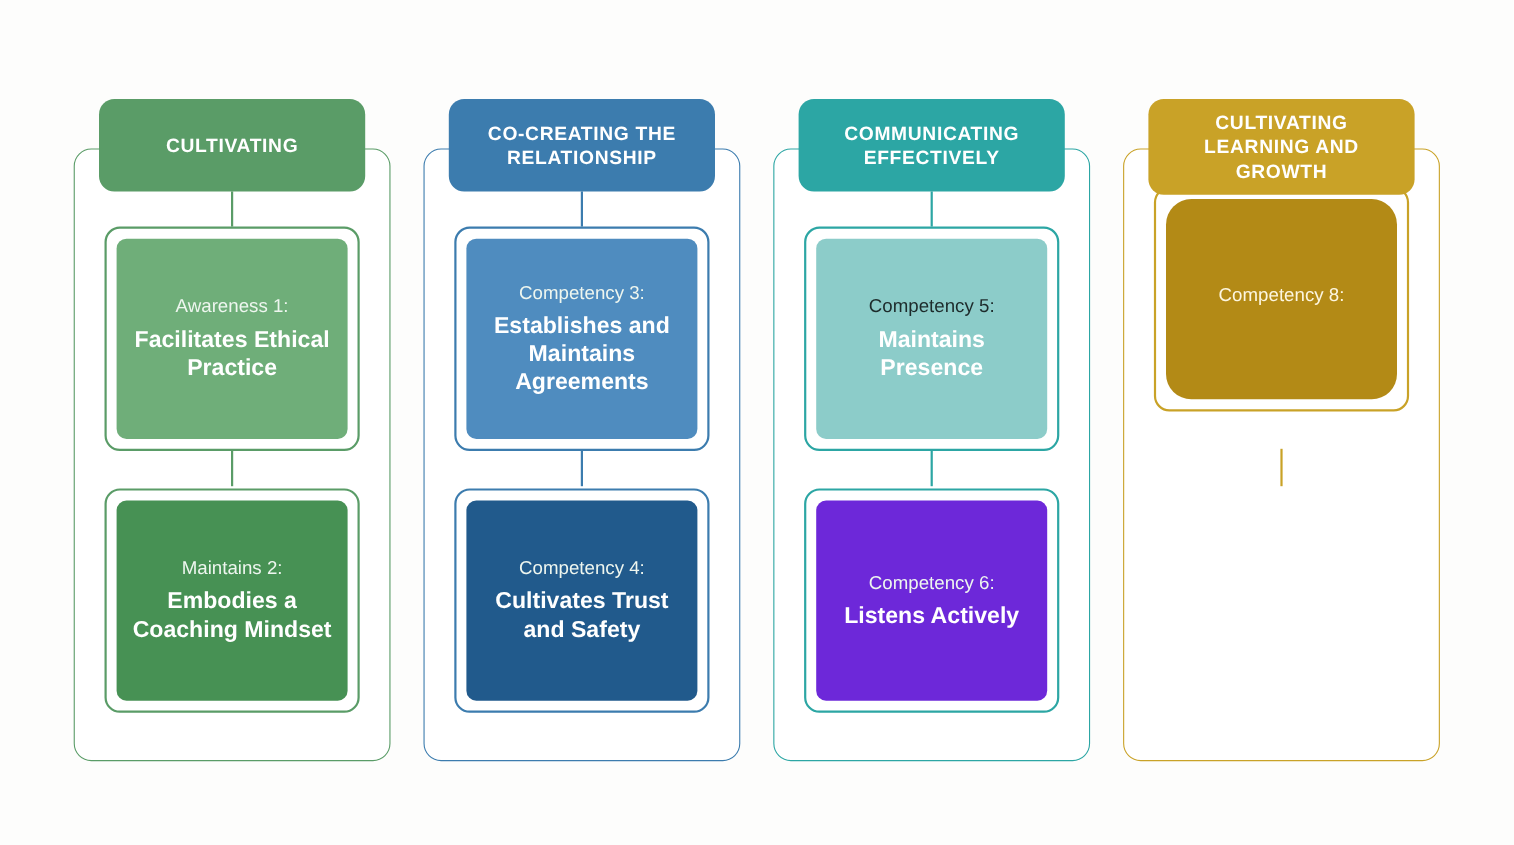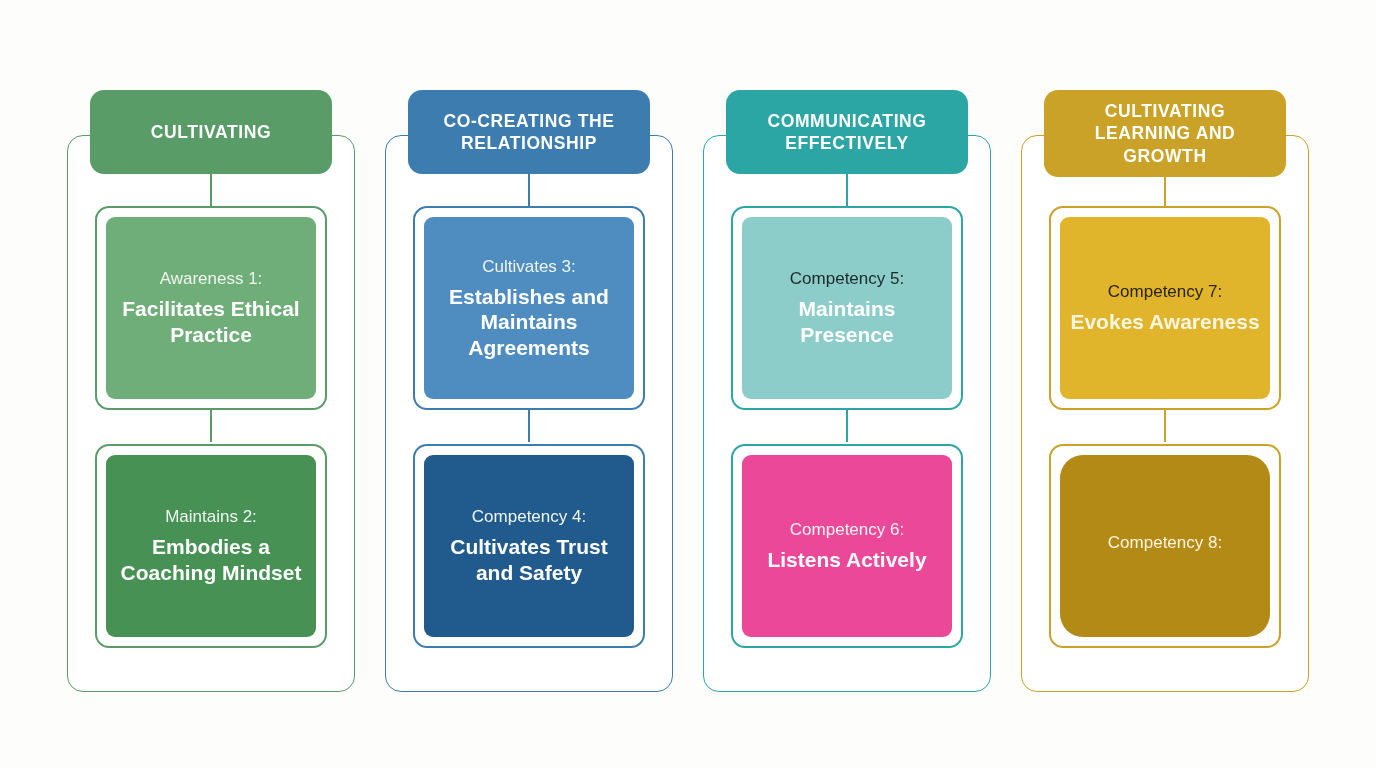--- a/index.html
+++ b/index.html
@@ -157,21 +157,21 @@
             <div class="card-title">Embodies a Coaching Mindset</div>
           </div>
         </div>
       </div>
       <div class="column" style="--accent: #3C7CAE;">
         <div class="col-header">CO-CREATING THE RELATIONSHIP</div>
         <div class="connector c1"></div>
         <div class="connector c2"></div>
         <div class="card-wrap first">
           <div class="card light-text" style="background: rgb(79, 140, 191);">
-            <div class="card-eyebrow">Cultivates 3:</div>
+            <div class="card-eyebrow">Competency 3:</div>
             <div class="card-title">Establishes and Maintains Agreements</div>
           </div>
         </div>
         <div class="card-wrap second">
           <div class="card light-text" style="background: rgb(33, 90, 140);">
             <div class="card-eyebrow">Competency 4:</div>
             <div class="card-title">Cultivates Trust and Safety</div>
           </div>
         </div>
       </div>
@@ -179,36 +179,30 @@
         <div class="col-header">COMMUNICATING EFFECTIVELY</div>
         <div class="connector c1"></div>
         <div class="connector c2"></div>
         <div class="card-wrap first">
           <div class="card dark-text" style="background: rgb(140, 204, 201);">
             <div class="card-eyebrow">Competency 5:</div>
             <div class="card-title">Maintains Presence</div>
           </div>
         </div>
         <div class="card-wrap second">
-          <div class="card light-text" style="background: #ec4899;">
+          <div class="card light-text" style="background: #6d28d9;">
             <div class="card-eyebrow">Competency 6:</div>
             <div class="card-title">Listens Actively</div>
           </div>
         </div>
       </div>
       <div class="column" style="--accent: #C9A227;">
         <div class="col-header">CULTIVATING LEARNING AND GROWTH</div>
         <div class="connector c1"></div>
         <div class="connector c2"></div>
-        <div class="card-wrap first">
-          <div class="card cream-text" style="background: rgb(224, 180, 43);">
-            <div class="card-eyebrow">Competency 7:</div>
-            <div class="card-title">Evokes Awareness</div>
-          </div>
-        </div>
         <div class="card-wrap second">
           <div class="card creamlt-text" style="background: rgb(179, 138, 22); border-radius: 23px;">
             <div class="card-eyebrow">Competency 8:</div>
           </div>
         </div>
       </div>
     </div>
 </div>
 
 </body></html>

